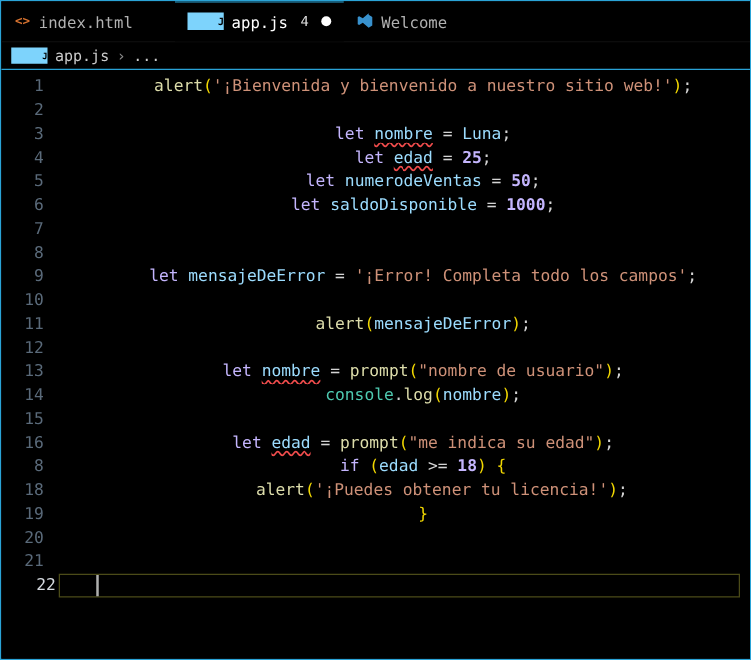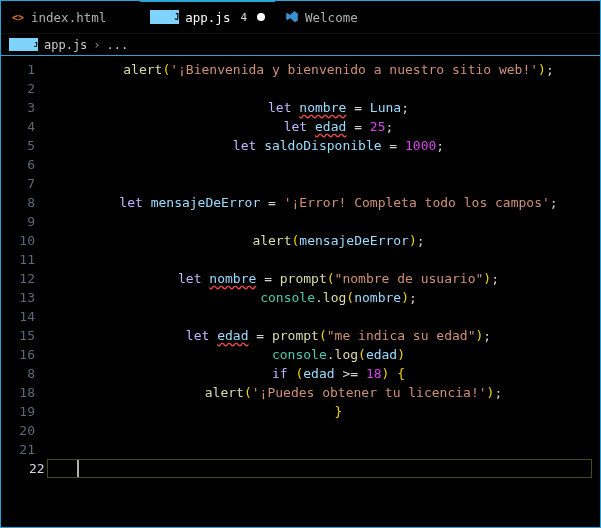--- a/index.html
+++ b/index.html
@@ -33,21 +33,21 @@
   .line { height:19px; line-height:19px; white-space:pre; color:#ccc; }
   .indent { display:inline-block; width:30px; }
   .indent2 { display:inline-block; width:60px; }
 
   
   .k { color:#c4b5fd; }   
   .fn { color:#dcdcaa; }  
   .v { color:#9cdcfe; }   
   .obj { color:#4ec9b0; } 
   .s { color:#ce9178; }   
-  .n { color:#d946ef; }   
+  .n { color:#c4b5fd;font-weight:bold; }   
   .p { color:#f1d700; }   
   .op { color:#d4d4d4; }  
   .err { text-decoration: underline wavy #f14c4c; text-underline-offset:2px; }
 
   
   .cursor-line { position:absolute; left:0; right:8px; height:19px; border:1px solid #4b4b18; pointer-events:none; }
   .cursor-bar { position:absolute; width:2px; height:17px; background:#aeafad; }
 </style>
 </head>
 <body>
@@ -105,32 +105,32 @@
       <div>19</div>
       <div>20</div>
       <div>21</div>
       <div class="cur">22</div>
     </div>
   <div class="code" id="code">
       <div class="line"><span class="indent"></span><span class="fn">alert</span><span class="p">(</span><span class="s">'¡Bienvenida y bienvenido a nuestro sitio web!'</span><span class="p">)</span><span class="op">;</span></div>
       <div class="line"><span class="indent"></span></div>
       <div class="line"><span class="indent"></span><span class="k">let </span><span class="v err">nombre</span><span class="op"> = </span><span class="v">Luna</span><span class="op">;</span></div>
       <div class="line"><span class="indent"></span><span class="k">let </span><span class="v err">edad</span><span class="op"> = </span><span class="n">25</span><span class="op">;</span></div>
+      <div class="line"><span class="indent"></span><span class="k">let </span><span class="v">numerodeVentas</span><span class="op"> = </span><span class="n">50</span><span class="op">;</span></div>
       <div class="line"><span class="indent"></span><span class="k">let </span><span class="v">saldoDisponible</span><span class="op"> = </span><span class="n">1000</span><span class="op">;</span></div>
       <div class="line"><span class="indent"></span></div>
       <div class="line"><span class="indent"></span></div>
       <div class="line"><span class="indent"></span><span class="k">let </span><span class="v">mensajeDeError</span><span class="op"> = </span><span class="s">'¡Error! Completa todo los campos'</span><span class="op">;</span></div>
       <div class="line"><span class="indent"></span></div>
       <div class="line"><span class="indent"></span><span class="fn">alert</span><span class="p">(</span><span class="v">mensajeDeError</span><span class="p">)</span><span class="op">;</span></div>
       <div class="line"><span class="indent"></span></div>
       <div class="line"><span class="indent"></span><span class="k">let </span><span class="v err">nombre</span><span class="op"> = </span><span class="fn">prompt</span><span class="p">(</span><span class="s">"nombre de usuario"</span><span class="p">)</span><span class="op">;</span></div>
       <div class="line"><span class="indent"></span><span class="obj">console</span><span class="op">.</span><span class="fn">log</span><span class="p">(</span><span class="v">nombre</span><span class="p">)</span><span class="op">;</span></div>
       <div class="line"><span class="indent"></span></div>
       <div class="line"><span class="indent"></span><span class="k">let </span><span class="v err">edad</span><span class="op"> = </span><span class="fn">prompt</span><span class="p">(</span><span class="s">"me indica su edad"</span><span class="p">)</span><span class="op">;</span></div>
-      <div class="line"><span class="indent"></span><span class="obj">console</span><span class="op">.</span><span class="fn">log</span><span class="p">(</span><span class="v">edad</span><span class="p">)</span></div>
       <div class="line"><span class="indent"></span><span class="k">if</span><span class="op"> </span><span class="p">(</span><span class="v">edad</span><span class="op"> &gt;= </span><span class="n">18</span><span class="p">)</span><span class="op"> </span><span class="p">{</span></div>
       <div class="line"><span class="indent2"></span><span class="fn">alert</span><span class="p">(</span><span class="s">'¡Puedes obtener tu licencia!'</span><span class="p">)</span><span class="op">;</span></div>
       <div class="line"><span class="indent"></span><span class="p">}</span></div>
       <div class="line"><span class="indent"></span></div>
       <div class="cursor-line" style="top: 403px;"></div>
       <div class="cursor-bar" style="top: 404px; left: 30px;"></div>
     </div>
 </div>
 
 </body></html>

